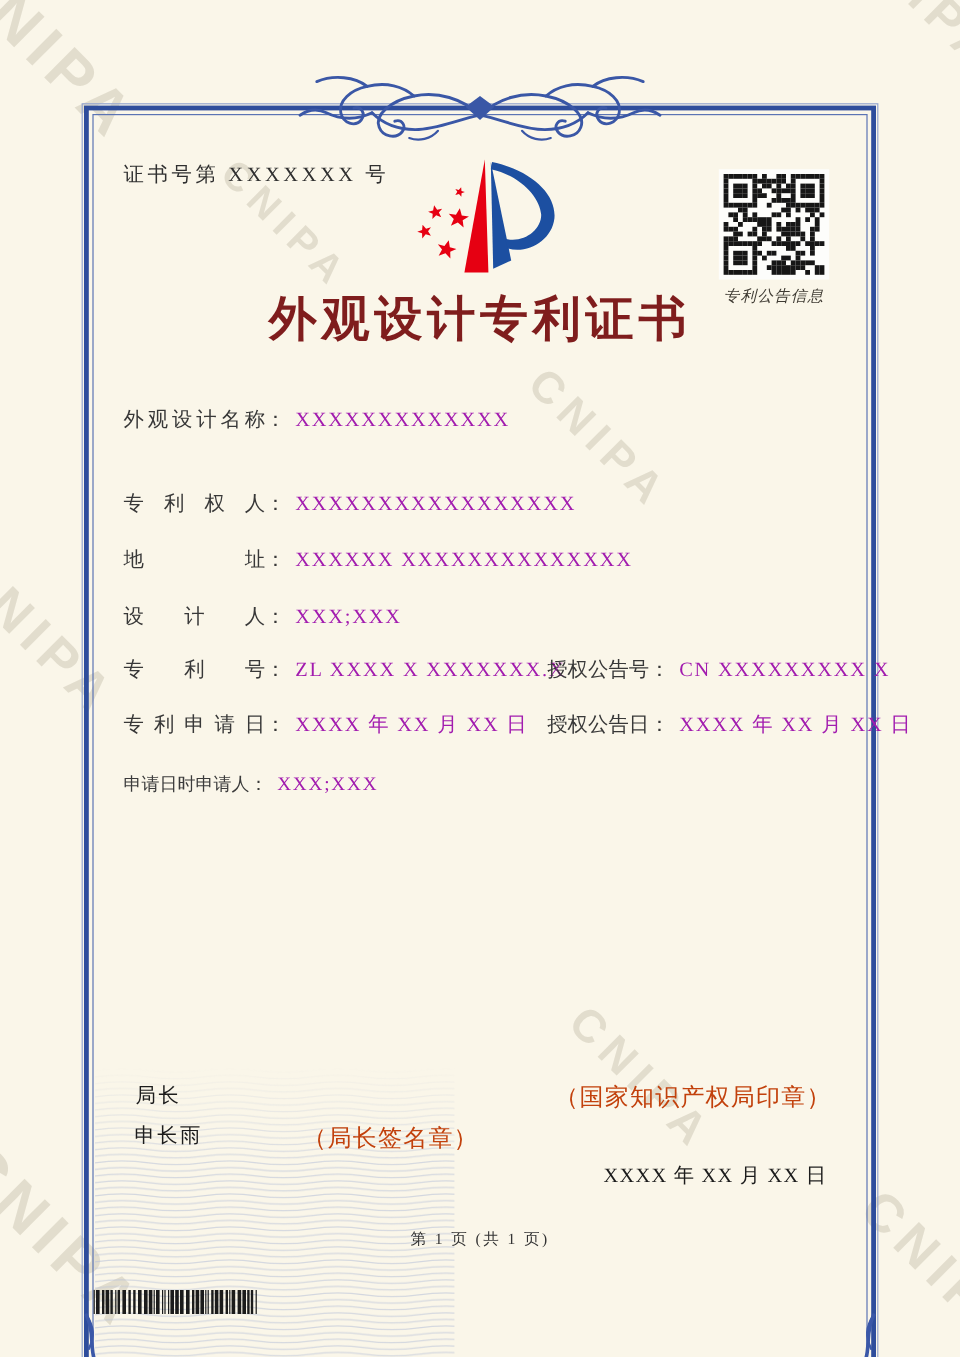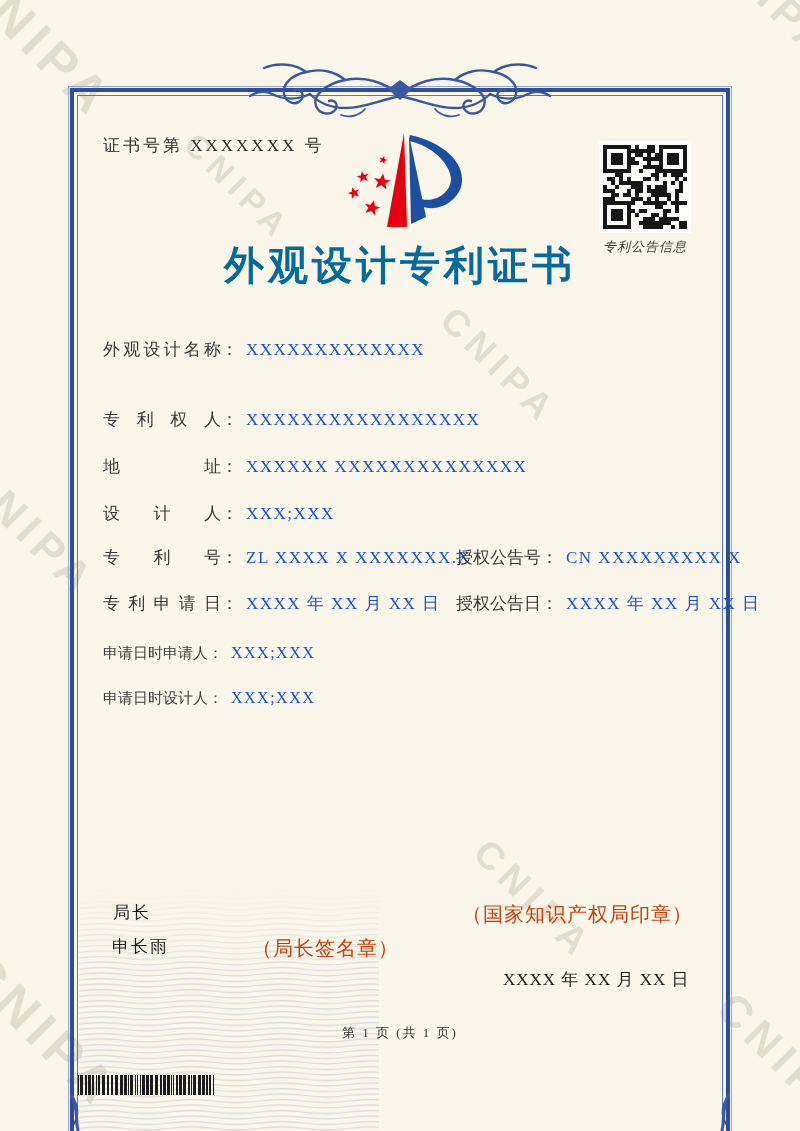--- a/index.html
+++ b/index.html
@@ -30,26 +30,26 @@
   .cert-no{position:absolute;left:35px;top:48px;font-size:17px;letter-spacing:3px;color:#2f2f2f;}
   .logo{position:absolute;left:258px;top:40px;width:145px;height:106px;}
   .qr-wrap{position:absolute;left:531px;top:55px;width:92px;text-align:center;}
   .qr{display:grid;grid-template-columns:repeat(21,4px);grid-auto-rows:4px;background:#fdfdfb;
       padding:4px;width:84px;margin:0 auto;}
   .qr i{display:block;}
   .qr i.on{background:#161616;}
   .qr-caption{margin-top:5px;font-size:13px;font-style:italic;color:#3f3b33;letter-spacing:1px;white-space:nowrap;}
 
   .title{position:absolute;left:0;right:0;top:152px;text-align:center;font-size:40px;font-weight:bold;
-      color:#0369a1;letter-spacing:4px;}
+      color:#7f1d1d;letter-spacing:4px;}
 
   .row{position:absolute;left:35px;font-size:17px;white-space:nowrap;color:#383838;}
   .lbl{display:inline-block;width:118px;text-align:justify;text-align-last:justify;}
   .colon{margin-right:8px;}
-  .val{color:#1d4ed8;letter-spacing:1.5px;}
+  .val{color:#a21caf;letter-spacing:1.5px;}
   .rcol{position:absolute;left:353px;top:0;white-space:nowrap;}
   .row-sm{font-size:15px;color:#3b3b3b;}
   .row-sm .val{font-size:16px;}
 
   .legal{position:absolute;left:26px;top:690px;width:614px;font-size:15px;line-height:30px;
       color:#2e2e2e;letter-spacing:0.5px;}
   .legal .l1{text-indent:2em;white-space:nowrap;}
   .legal .l2{white-space:nowrap;}
 
   .sig{position:absolute;font-size:17px;color:#1c1c1c;white-space:nowrap;}
@@ -614,23 +614,20 @@
         <span class="lbl">专利申请日</span><span class="colon">：</span><span class="val">XXXX 年 XX 月 XX 日</span>
         <span class="rcol"><span>授权公告日</span><span class="colon">：</span><span class="val">XXXX 年 XX 月 XX 日</span></span>
       </div>
       <div class="row" style="top:460px;right:26px">
         <span class="lbl">专利号</span><span class="colon">：</span><span class="val">ZL XXXX X XXXXXXX.X</span>
         <span class="rcol"><span>授权公告号</span><span class="colon">：</span><span class="val">CN XXXXXXXXX X</span></span>
       </div>
       <div class="row row-sm" style="top:558px">
         <span>申请日时申请人</span><span class="colon">：</span><span class="val">XXX;XXX</span>
       </div>
-      <div class="row row-sm" style="top:603px">
-        <span>申请日时设计人</span><span class="colon">：</span><span class="val">XXX;XXX</span>
-      </div>
 
 
       <div class="sig bold" style="left:45px;top:815px">局长</div>
       <div class="sig note" style="left:394px;top:815px">（国家知识产权局印章）</div>
       <div class="sig bold" style="left:44px;top:849px">申长雨</div>
       <div class="sig note" style="left:184px;top:849px">（局长签名章）</div>
       <div class="sig" style="left:435px;top:882px;letter-spacing:1px">XXXX 年 XX 月 XX 日</div>
 
       <div class="footer-page">第 1 页 (共 1 页)</div>
     </div>

